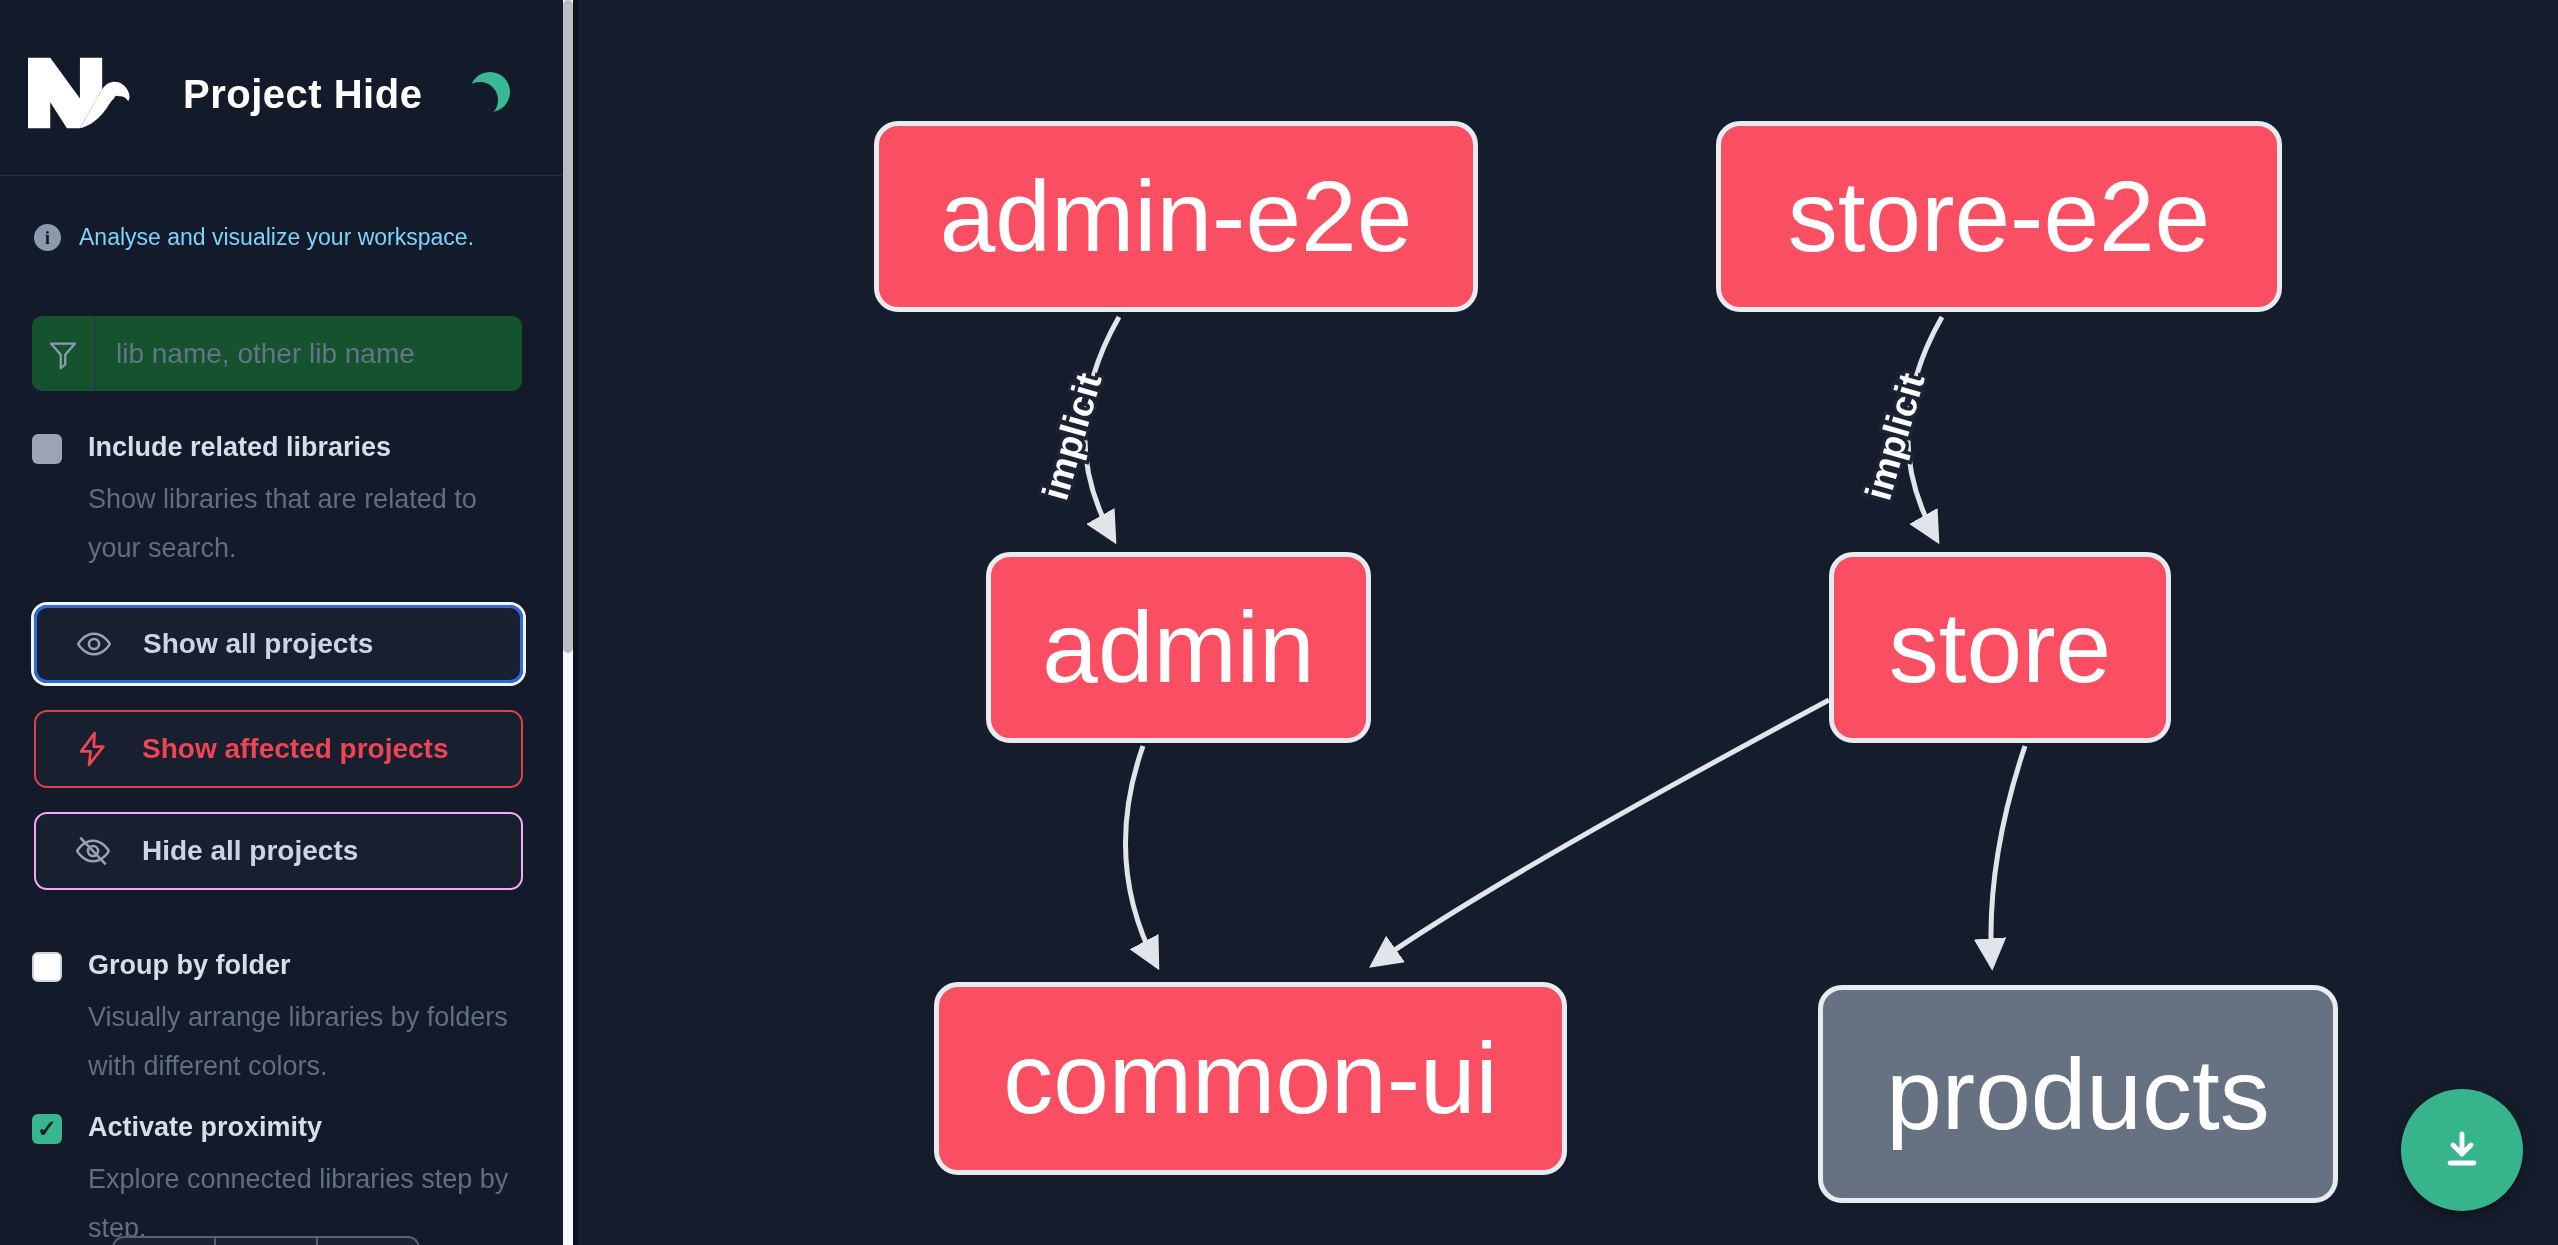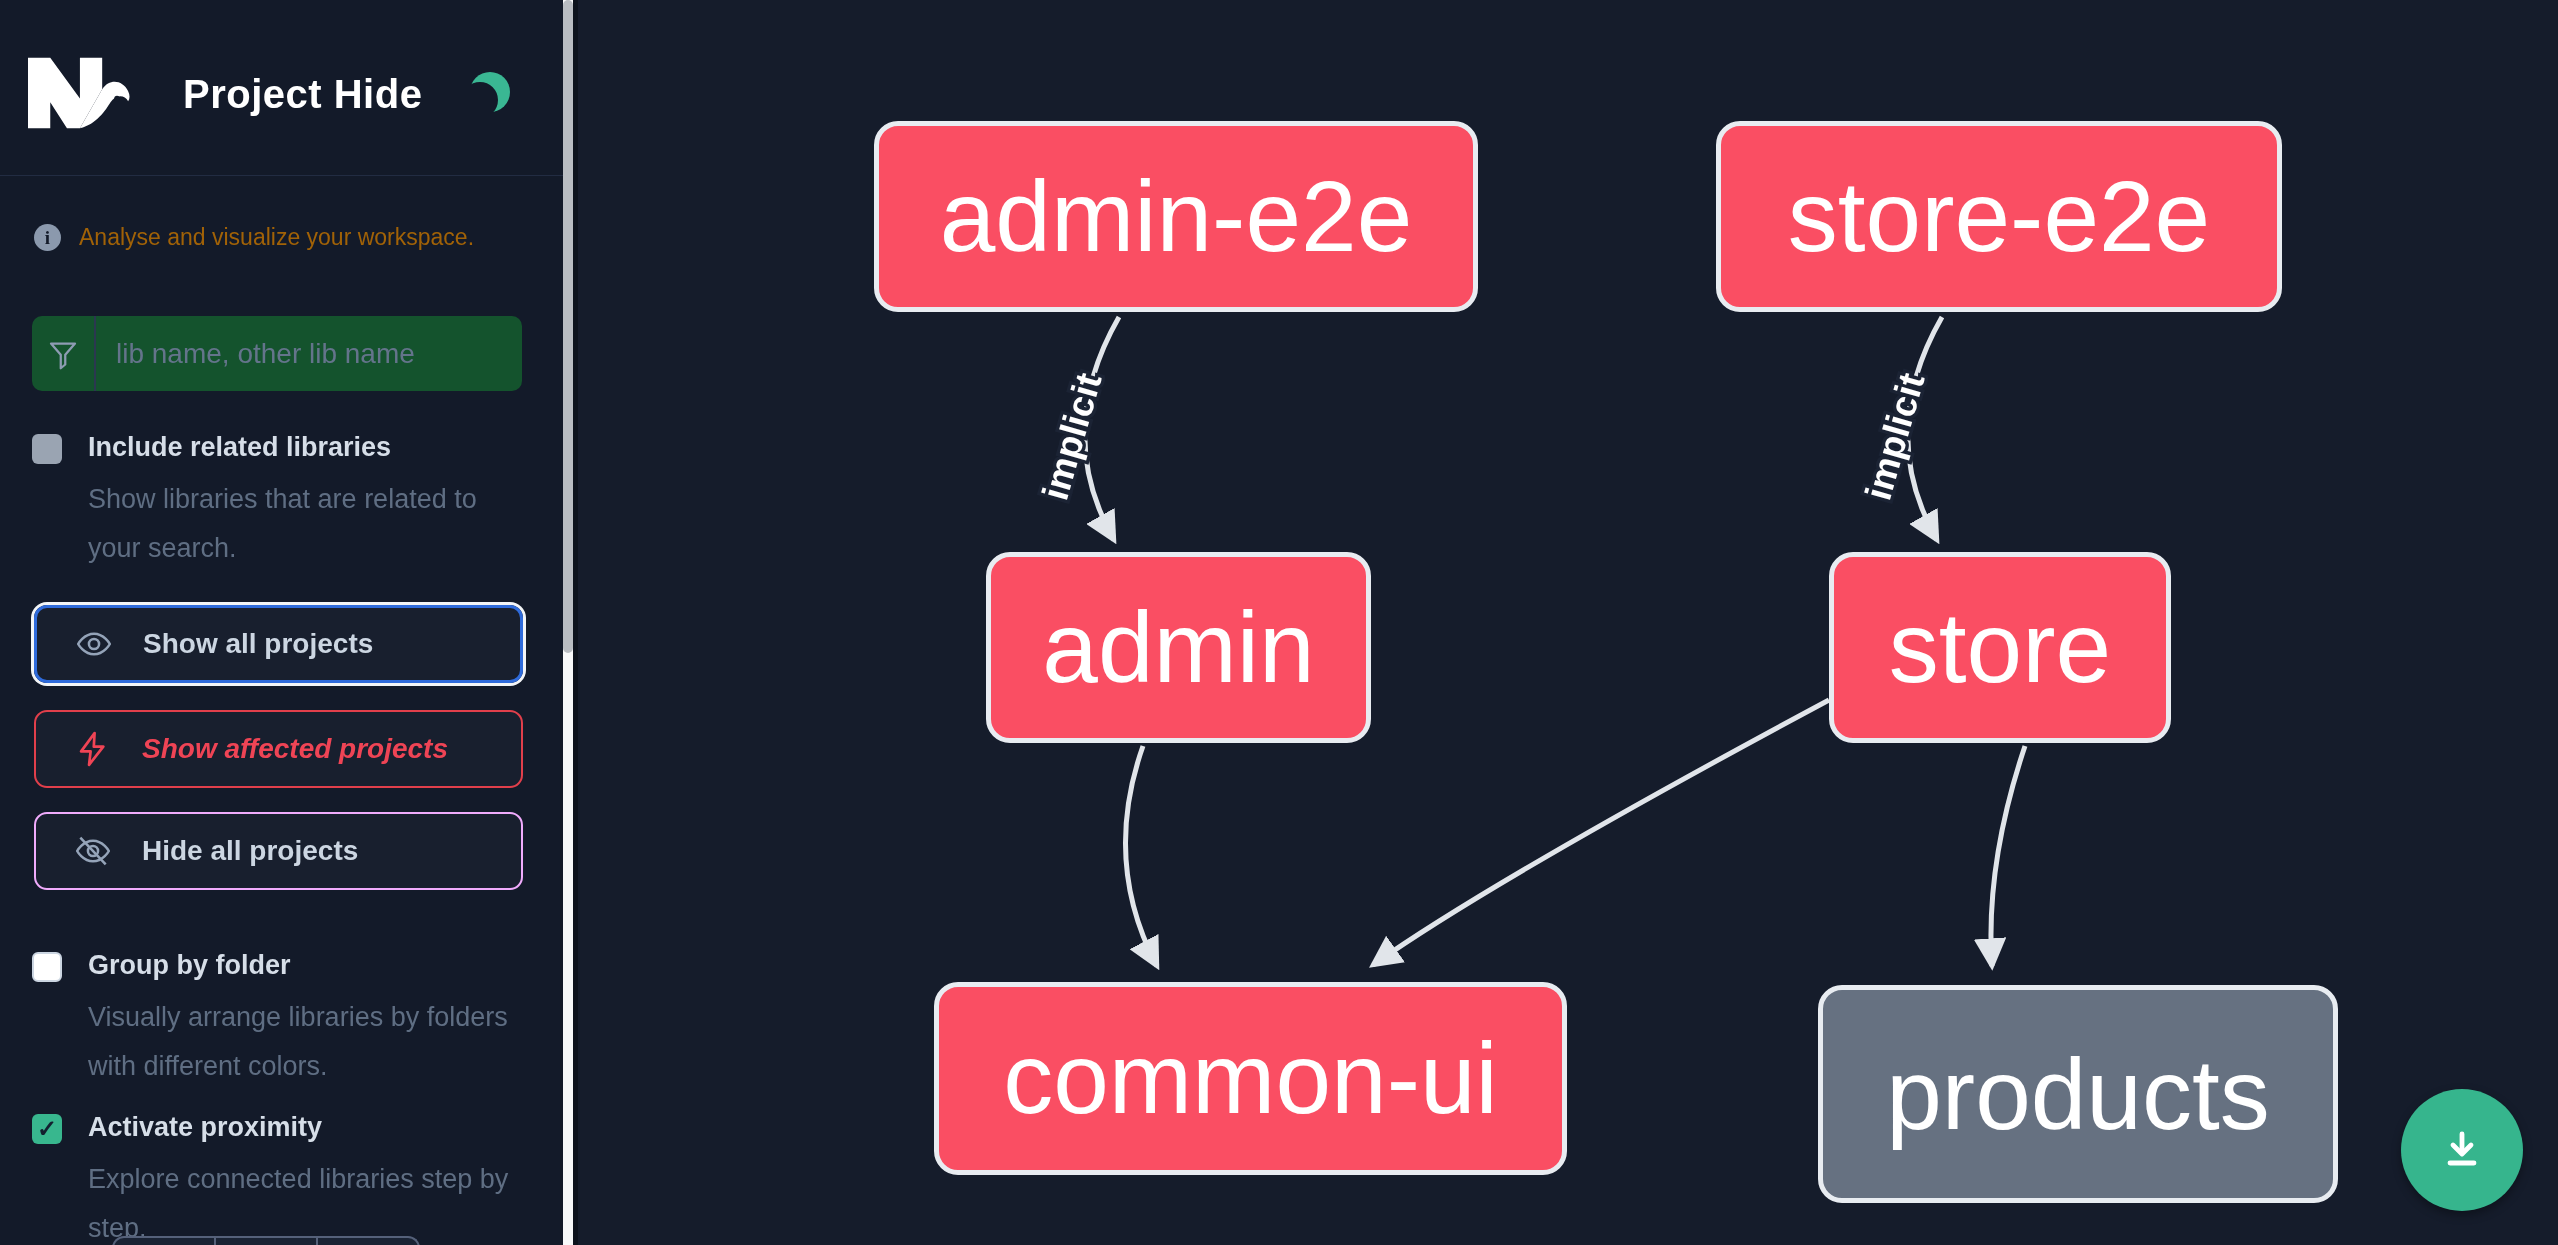--- a/index.html
+++ b/index.html
@@ -23,21 +23,21 @@
     box-shadow: inset -10px 8px 0 2px #3ab793;
     cursor:pointer;
   }
   .intro-row { position:absolute; left:34px; top:224px; display:flex; align-items:center; gap:18px; }
   .info-circle {
     width:27px; height:27px; border-radius:50%; background:#8b99ad;
     color:#131a29; font-weight:700; font-size:19px;
     display:flex; align-items:center; justify-content:center;
     font-family:"Liberation Serif", serif;
   }
-  .intro-text { font-size:23px; color:#a16207; }
+  .intro-text { font-size:23px; color:#7dd3fc; }
 
   .search-box {
     position:absolute; left:32px; top:316px; width:490px; height:75px;
     background:#14532d; border-radius:10px; display:flex; align-items:stretch;
   }
   .search-funnel {
     width:64px; display:flex; align-items:center; justify-content:center;
     border-right:2px solid #2b3750; color:#8e9cb3; flex:none;
   }
   .search-input {
@@ -64,21 +64,21 @@
     position:absolute; left:34px; width:489px; height:78px;
     display:flex; align-items:center; gap:30px; padding:0 0 0 38px;
     border-radius:13px; background:rgba(255,255,255,0.025);
     font-size:28px; font-weight:600; color:#ccd6e2; cursor:pointer;
   }
   .action-btn svg { flex:none; }
   .btn-all {
     top:605px; border:3px solid #2f6bdb;
     box-shadow:0 0 0 3px #f3f5f7;
   }
-  .btn-affected { top:710px; border:2px solid #e13f4b; color:#ef4455;font-style:italic; }
+  .btn-affected { top:710px; border:2px solid #e13f4b; color:#ef4455; }
   .btn-hide { top:812px; border:2px solid #f0abfc; }
 
   .stepper {
     position:absolute; left:112px; top:1236px; width:308px; height:40px;
     border:2px solid #55617a; border-bottom:none;
     border-radius:12px 12px 0 0; background:#1a2334; display:flex;
   }
   .stepper .seg { flex:1; border-right:2px solid #55617a; }
   .stepper .seg:last-child { border-right:none; }
 

